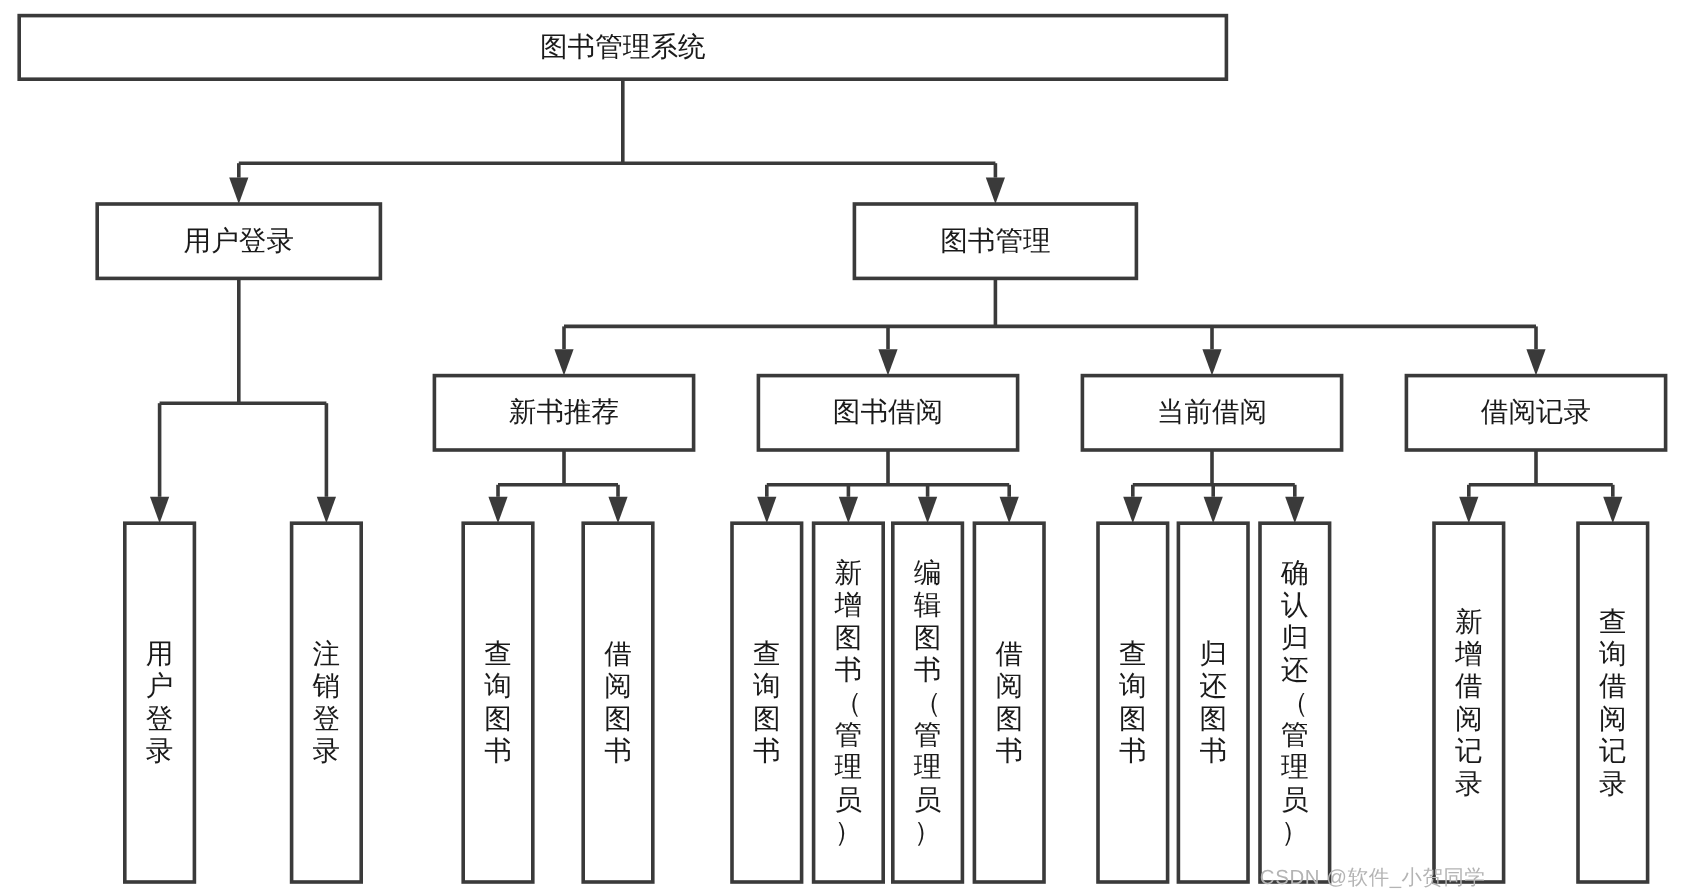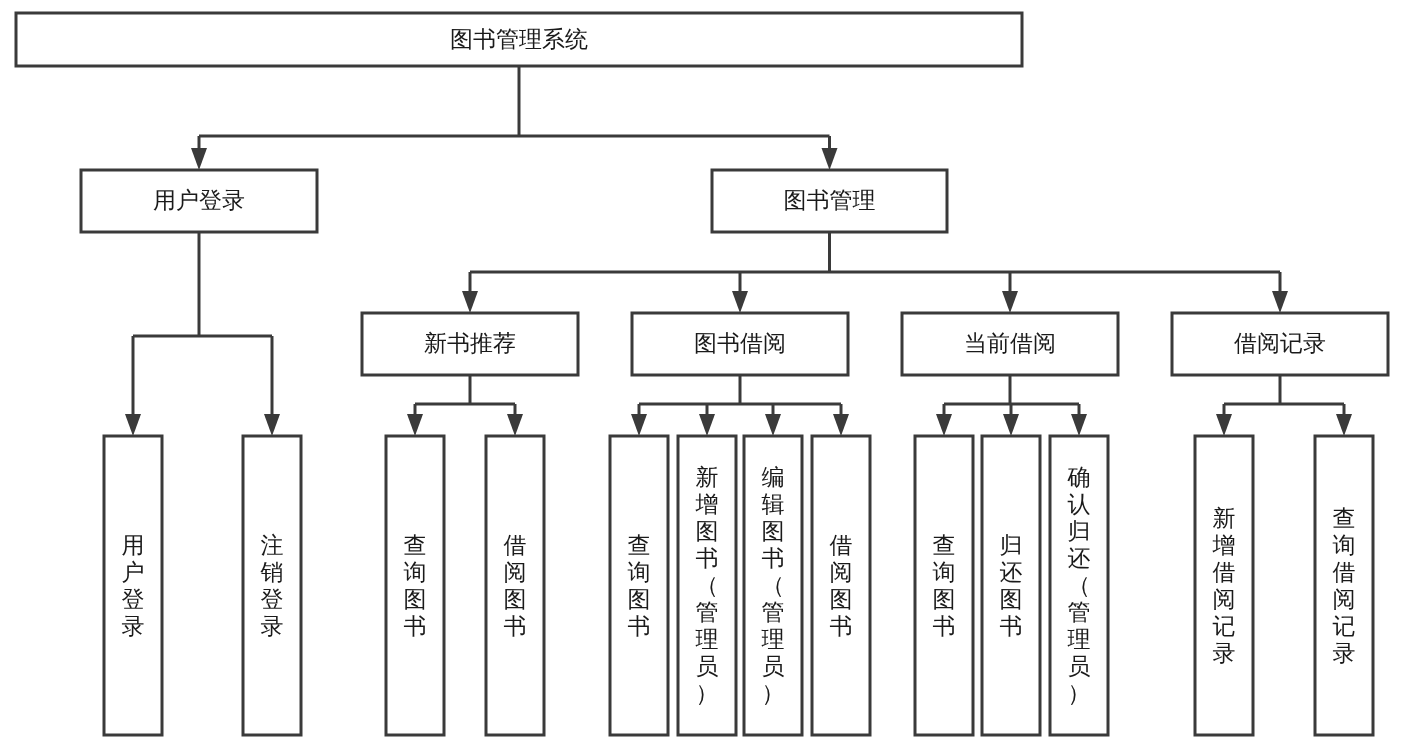--- a/index.html
+++ b/index.html
@@ -209,13 +209,14 @@
         <g>
           <rect class="node-box" x="1195" y="436" width="58" height="299"></rect>
           <text class="node-label-v-stack" x="1224" y="0" text-anchor="middle" font-size="23" fill="#1a1a1a" font-family="&quot;Liberation Sans&quot;,&quot;DejaVu Sans&quot;,sans-serif"><tspan x="1224" y="525.56">新</tspan><tspan x="1224" y="552.56">增</tspan><tspan x="1224" y="579.56">借</tspan><tspan x="1224" y="606.56">阅</tspan><tspan x="1224" y="633.56">记</tspan><tspan x="1224" y="660.56">录</tspan></text>
         </g>
         <g>
           <rect class="node-box" x="1315" y="436" width="58" height="299"></rect>
           <text class="node-label-v-stack" x="1344" y="0" text-anchor="middle" font-size="23" fill="#1a1a1a" font-family="&quot;Liberation Sans&quot;,&quot;DejaVu Sans&quot;,sans-serif"><tspan x="1344" y="525.56">查</tspan><tspan x="1344" y="552.56">询</tspan><tspan x="1344" y="579.56">借</tspan><tspan x="1344" y="606.56">阅</tspan><tspan x="1344" y="633.56">记</tspan><tspan x="1344" y="660.56">录</tspan></text>
         </g>
       </g>
   </svg>
+  <div class="watermark">CSDN @软件_小贺同学</div>
 </div>
 
 </body></html>

